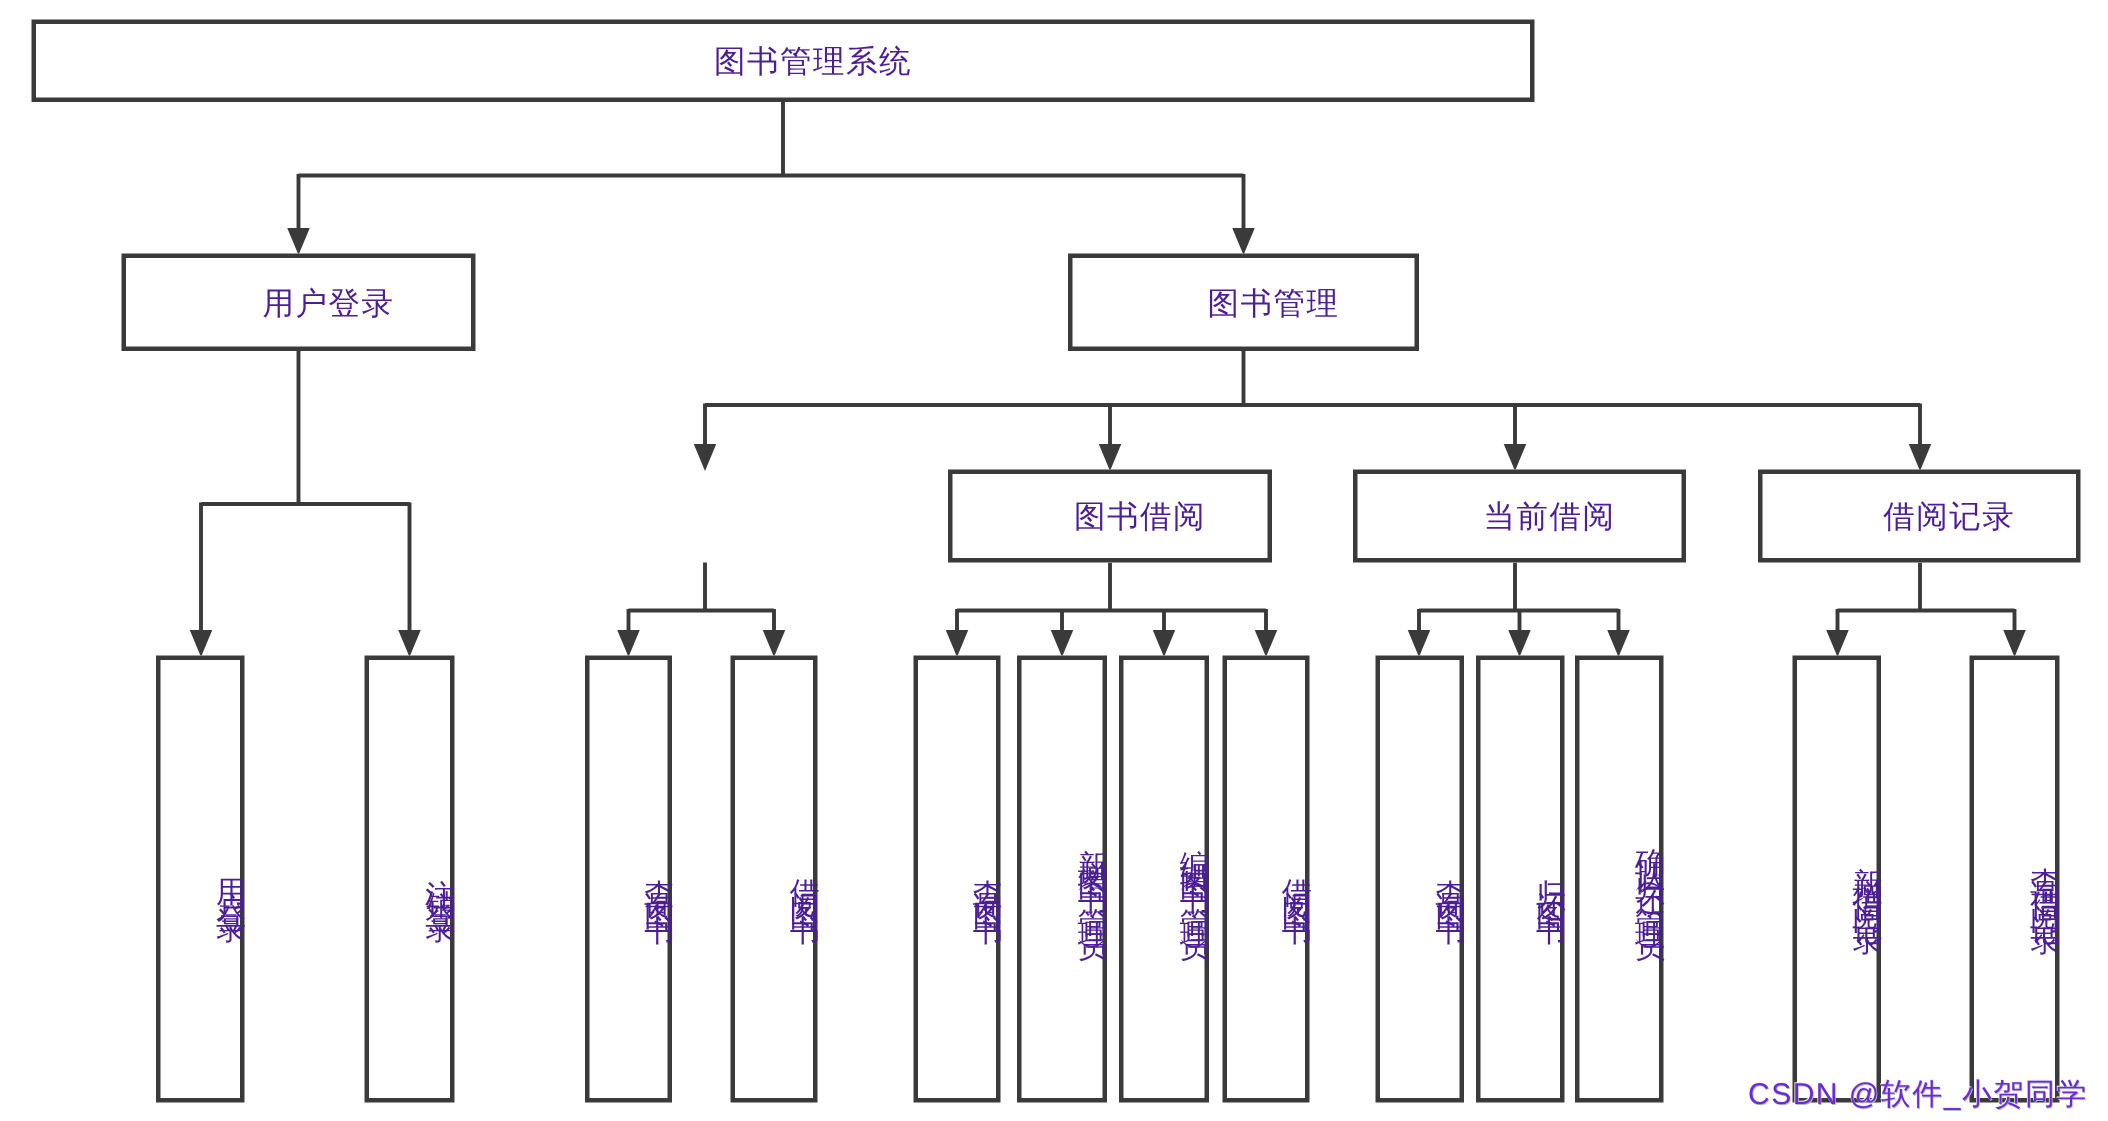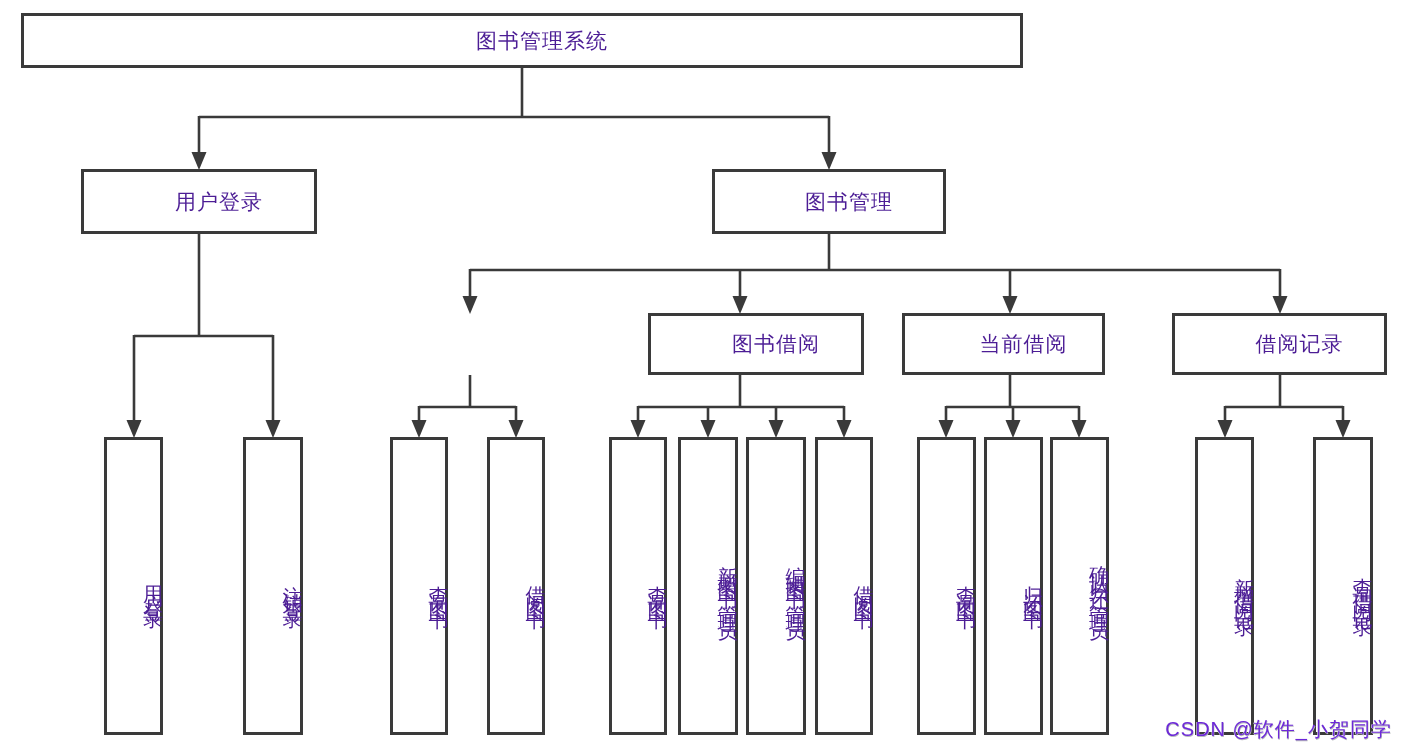--- a/index.html
+++ b/index.html
@@ -123,24 +123,24 @@
     <span>图书管理系统</span>
   </div>
 
   <div class="node hnode" style="left:81px; top:169px; width:236px; height:65px;">
     <span>用户登录</span>
   </div>
   <div class="node hnode" style="left:712px; top:169px; width:234px; height:65px;">
     <span>图书管理</span>
   </div>
 
-  <div class="node hnode" style="left:632px; top:313px; width:216px; height:62px;margin-left:16px;">
+  <div class="node hnode" style="left:632px; top:313px; width:216px; height:62px;">
     <span>图书借阅</span>
   </div>
-  <div class="node hnode" style="left:902px; top:313px; width:203px; height:62px;justify-content:center;">
+  <div class="node hnode" style="left:902px; top:313px; width:222px; height:62px;justify-content:center;">
     <span>当前借阅</span>
   </div>
   <div class="node hnode" style="left:1172px; top:313px; width:215px; height:62px;">
     <span>借阅记录</span>
   </div>
 
   <div class="node vnode" style="left:104px; width:59px;">
     <span>用户登录</span>
   </div>
   <div class="node vnode" style="left:243px; width:60px;">

